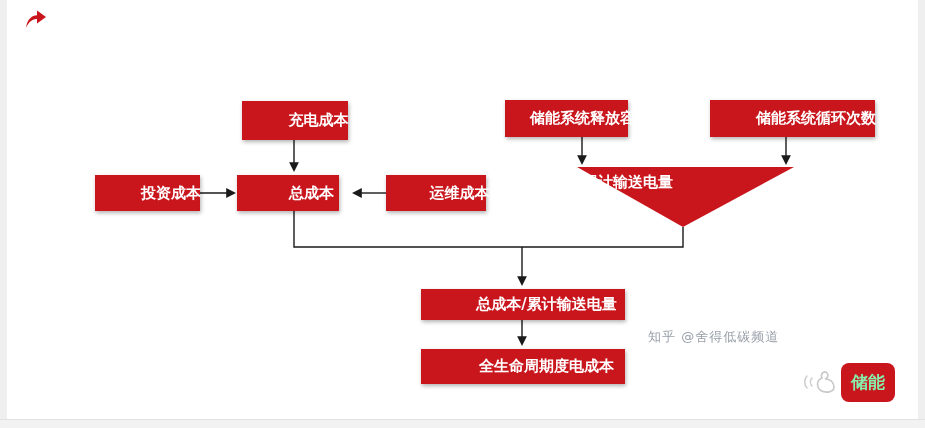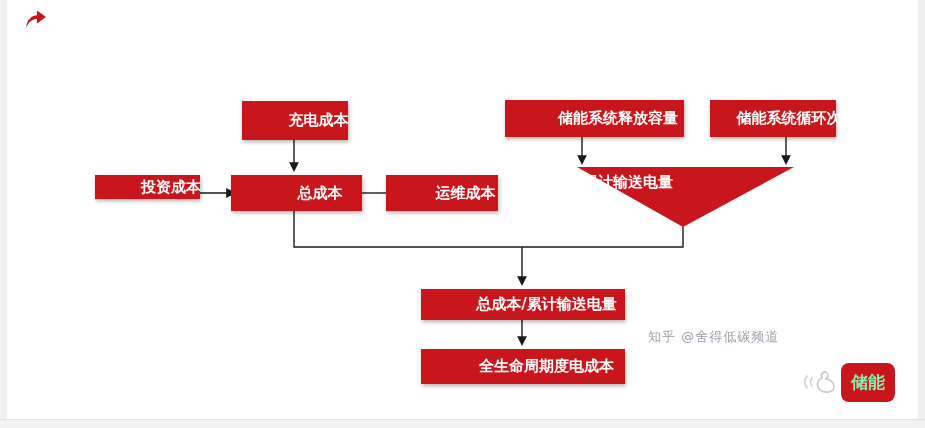--- a/index.html
+++ b/index.html
@@ -74,37 +74,37 @@
     <line x1="522" y1="247" x2="522" y2="284" stroke="#1a1a1a" stroke-width="1.4" marker-end="url(#arrow)"></line>
     <line x1="522" y1="320" x2="522" y2="344" stroke="#1a1a1a" stroke-width="1.4" marker-end="url(#arrow)"></line>
 
     <polygon points="577,167 794,167 683,227" fill="#C9161D"></polygon>
   </svg>
 
   <div class="node" style="left:242px; top:101px; width:106px; height:39px;">
     <span>充电成本</span>
   </div>
 
-  <div class="node" style="left:95px; top:175px; width:105px; height:24px;">
+  <div class="node" style="left:95px; top:175px; width:105px; height:36px;">
     <span>投资成本</span>
   </div>
 
-  <div class="node" style="left:231px; top:175px; width:131px; height:36px;">
+  <div class="node" style="left:237px; top:175px; width:102px; height:36px;">
     <span>总成本</span>
   </div>
 
-  <div class="node" style="left:386px; top:175px; width:112px; height:36px;">
+  <div class="node" style="left:386px; top:175px; width:100px; height:36px;">
     <span>运维成本</span>
   </div>
 
-  <div class="node" style="left:505px; top:100px; width:179px; height:37px;">
+  <div class="node" style="left:505px; top:100px; width:123px; height:37px;">
     <span>储能系统释放容量</span>
   </div>
 
-  <div class="node" style="left:710px; top:100px; width:126px; height:37px;">
+  <div class="node" style="left:710px; top:100px; width:165px; height:37px;">
     <span>储能系统循环次数</span>
   </div>
 
   <div class="tri-label">累计输送电量</div>
 
   <div class="node" style="left:421px; top:289px; width:204px; height:31px;">
     <span>总成本/累计输送电量</span>
   </div>
 
   <div class="node" style="left:421px; top:349px; width:204px; height:35px;">

